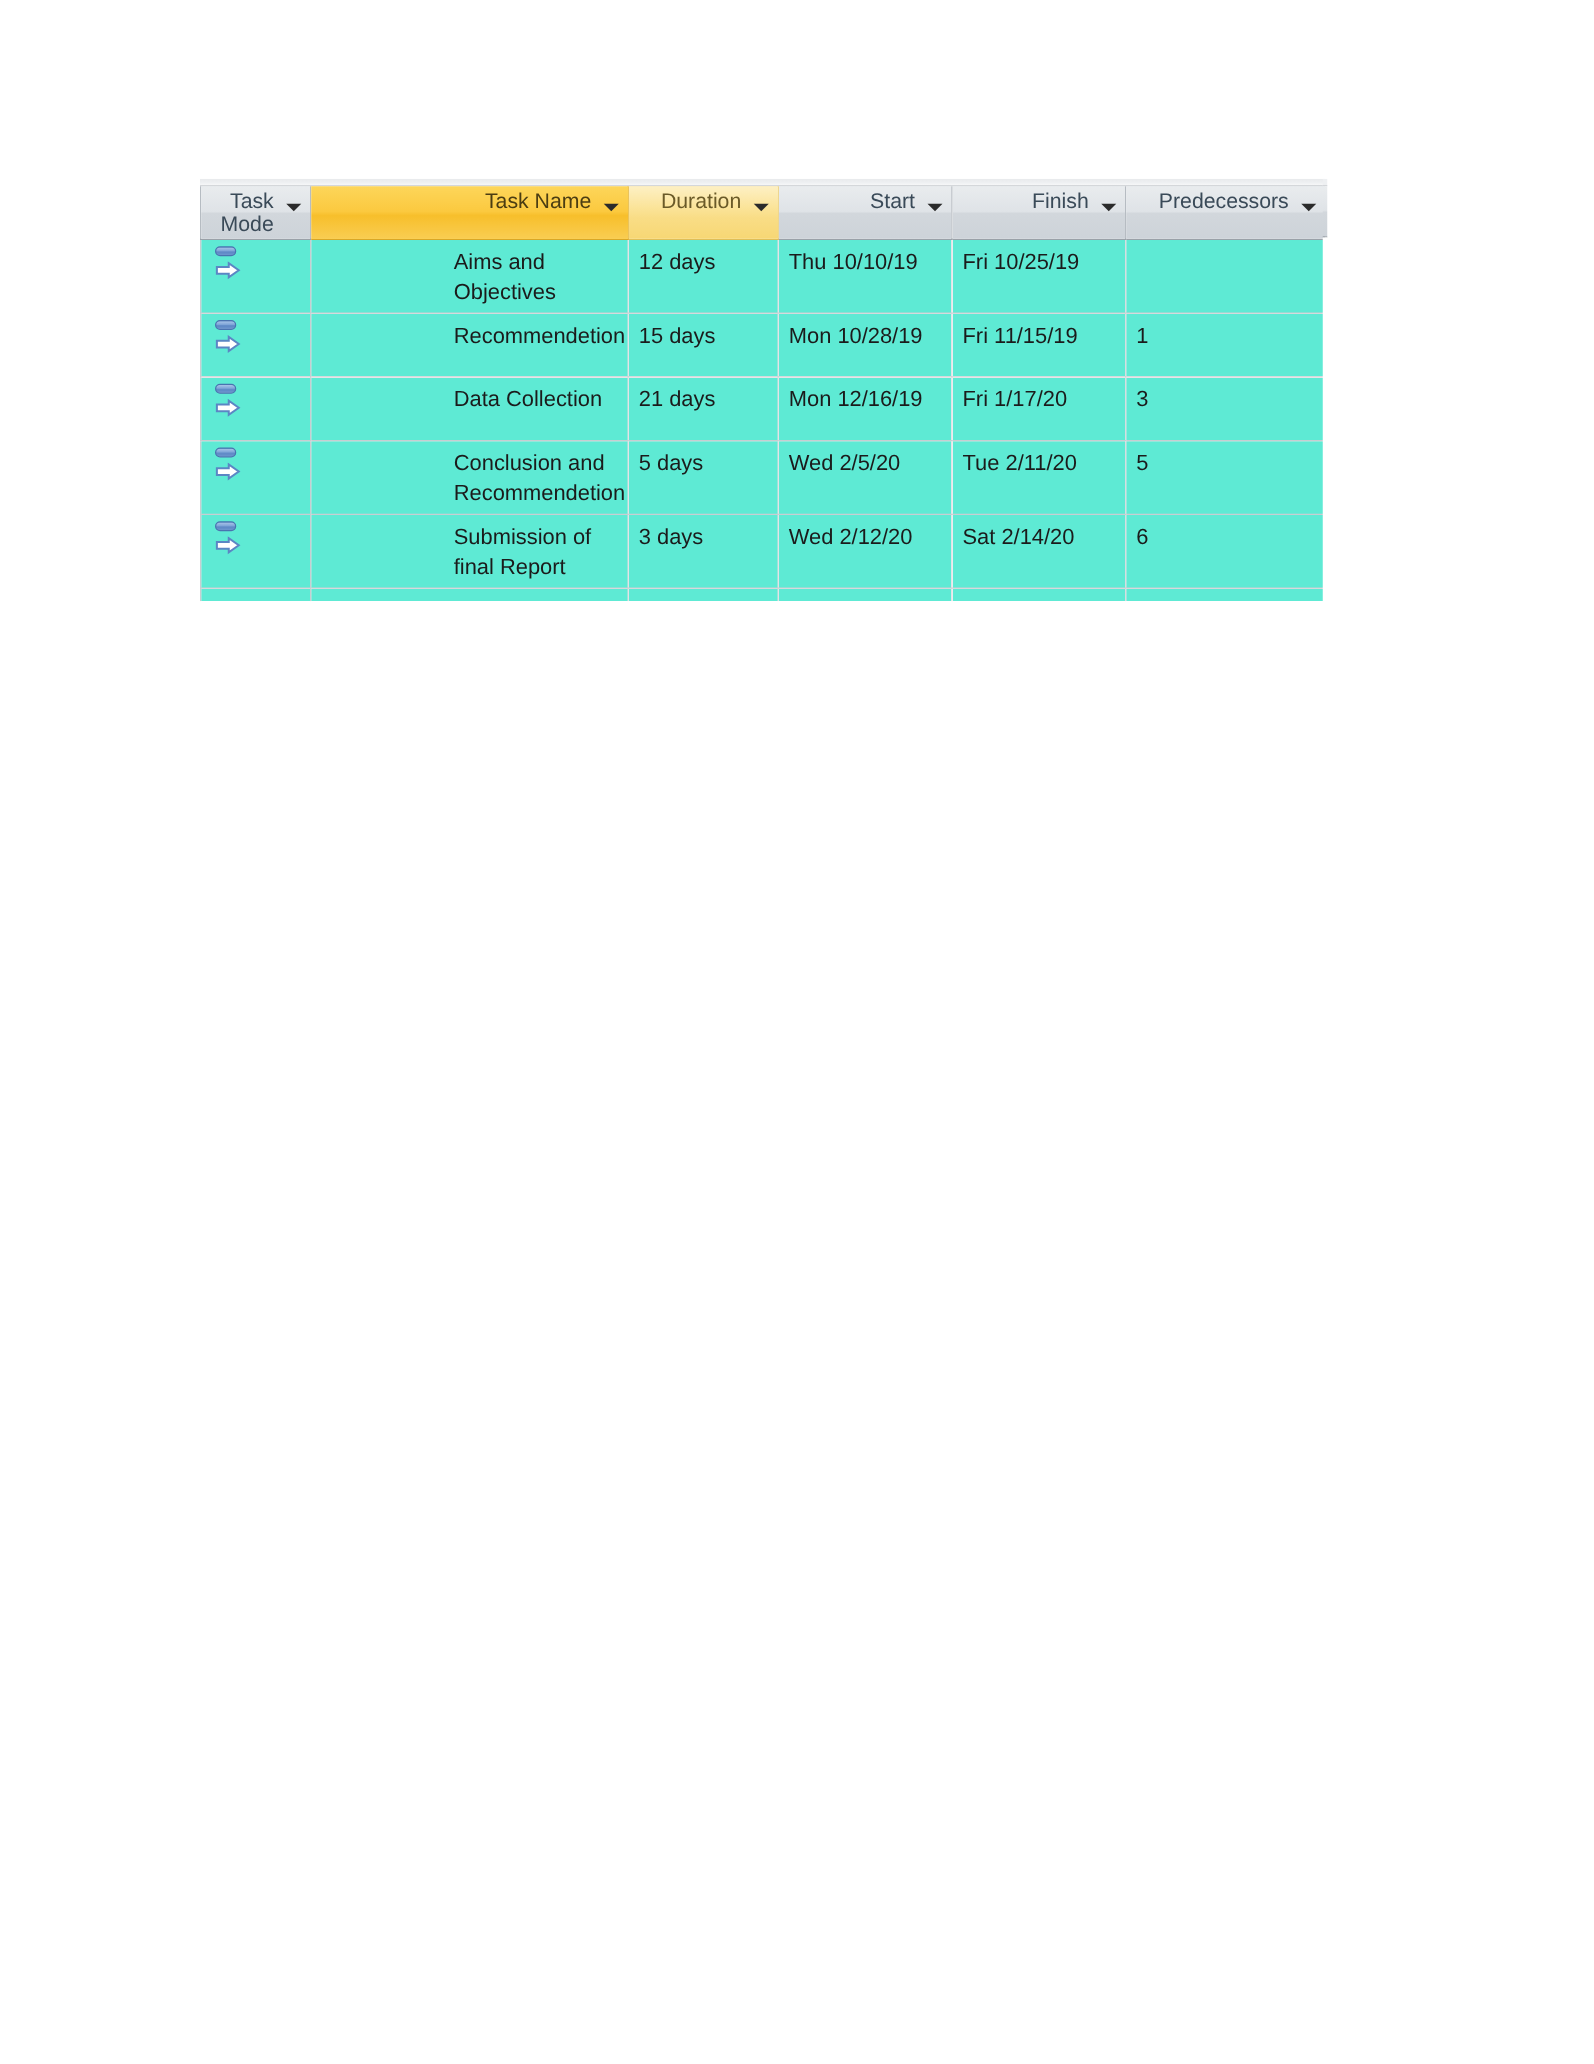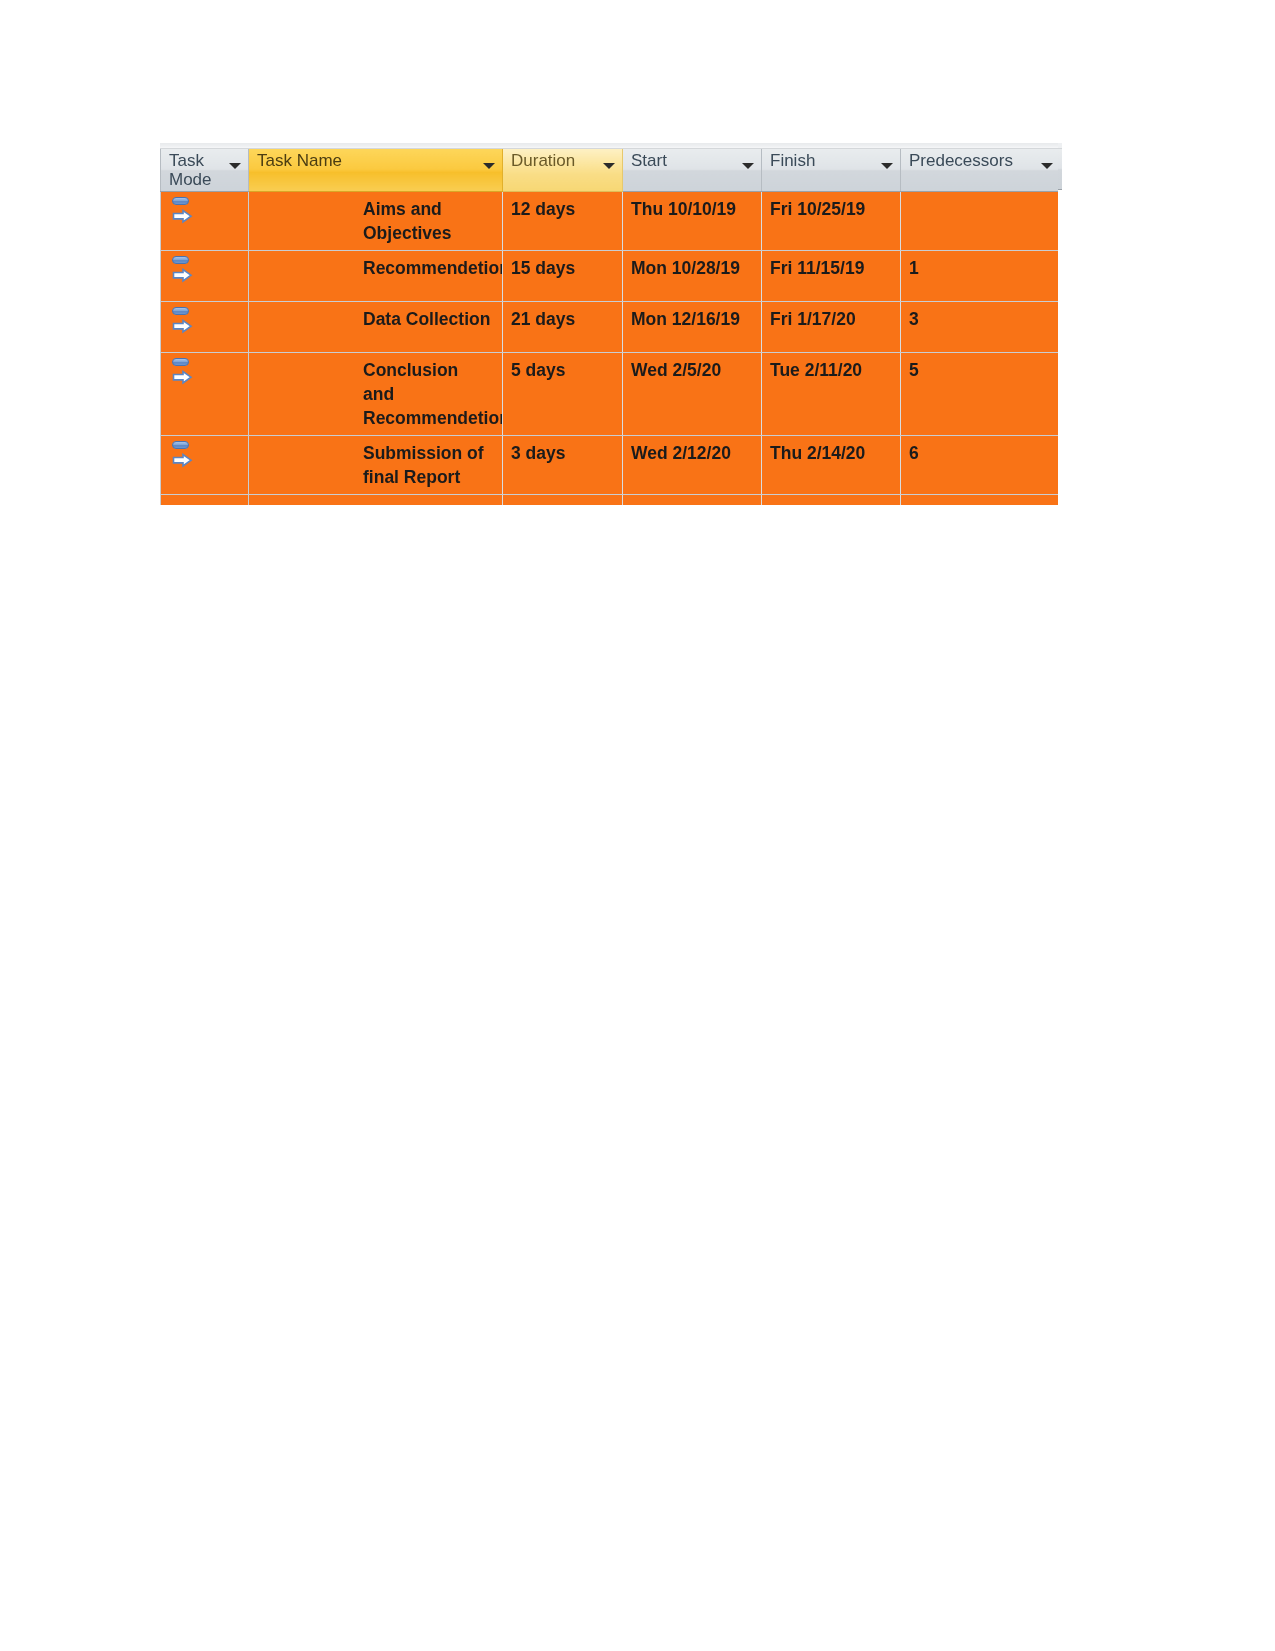--- a/index.html
+++ b/index.html
@@ -82,48 +82,47 @@
     border-bottom: 1px solid #d9a726;
   }
   table.project-grid thead th.hl-soft {
     background: linear-gradient(to bottom, #fdf0c4 0%, #fbe49a 40%, #f9dd86 60%, #f7d774 100%);
     color: #6a5a28;
     border-right: 1px solid #e7c96c;
     border-bottom: 1px solid #dfbe58;
     margin-top: 12px;
   }
 
-  .th-label { display: block; padding-right: 22px; }
+  .th-label { display: block; padding-right: 22px; text-align: right; }
 
   
   .th-arrow {
     position: absolute;
     right: 7px;
     top: 14px;
     width: 0; height: 0;
     border-left: 6px solid transparent;
     border-right: 6px solid transparent;
     border-top: 6px solid #2b2b2b;
     cursor: pointer;
   }
 
   
   table.project-grid tbody td {
     padding: 5px 8px 5px 8px;
     vertical-align: top;
-    background: #f97316;
+    background: #5eead4;
     border-right: 1px solid #d9dcdf;
     border-bottom: 1px solid #c9cdd1;
     box-sizing: border-box;
     line-height: 24px;
     font-size: 17.5px;
     color: #1b1b1b;
     white-space: normal;
     overflow: hidden;
-    font-weight: bold;
   }
   table.project-grid tbody td.first-col {
     border-left: 1px solid #c9cdd1;
     border-right: 1px solid #c9cdd1;
     padding: 4px 0 0 10px;
   }
   table.project-grid tbody tr.r-single td { height: 51px; }
   table.project-grid tbody tr.r-double td { height: 57px; }
   table.project-grid tbody tr.r-stub  td {
     height: 10px;
@@ -302,21 +301,21 @@
                 <span class="arrow"><svg width="21" height="15" viewBox="0 0 21 15">
                     <path d="M1.5 4.5 H11 V1.5 L19 7.2 L11 12.9 V9.9 H1.5 Z" fill="#ffffff" stroke="#5b86c4" stroke-width="1.6" stroke-linejoin="miter"></path>
                   </svg></span>
               </span>
             </td>
             <td class="task-name-cell indent-0">
               <span class="task-name-inner">Submission of final Report</span>
             </td>
             <td><span>3 days</span></td>
             <td><span>Wed 2/12/20</span></td>
-            <td><span>Thu 2/14/20</span></td>
+            <td><span>Sat 2/14/20</span></td>
             <td><span>6</span></td>
           </tr>
           <tr class="r-stub">
             <td class="first-col"></td>
             <td></td>
             <td></td>
             <td></td>
             <td></td>
             <td></td>
           </tr>

